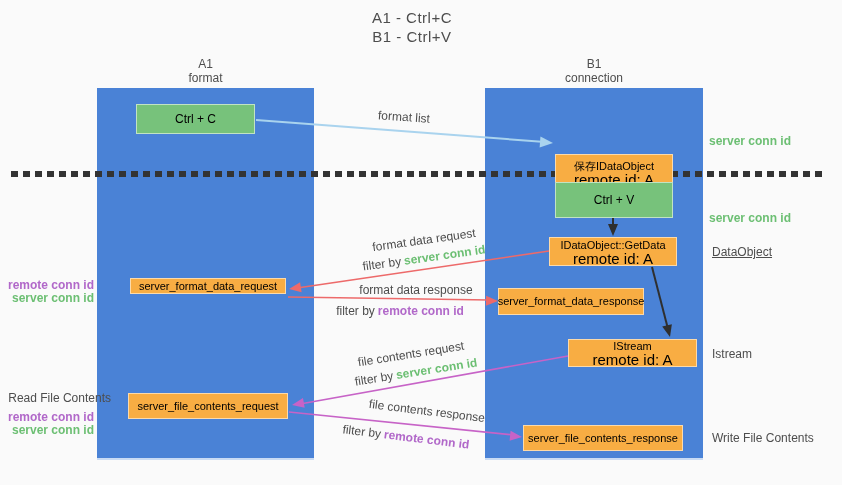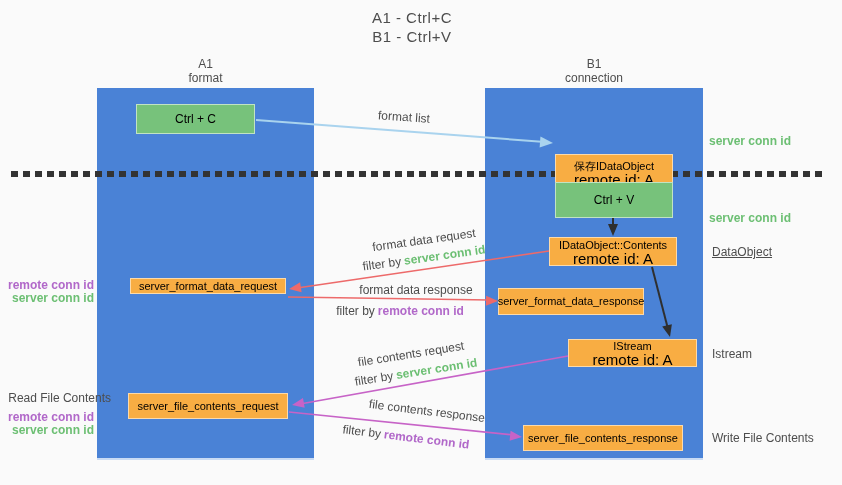--- a/index.html
+++ b/index.html
@@ -97,21 +97,21 @@
   <div class="node orange" style="left:555px;top:128px;width:118px;height:38px;margin-top:26px;">
     <span>保存IDataObject</span>
     <span class="l2">remote id: A</span>
   </div>
 
   <div class="node green" style="left:555px;top:182px;width:118px;height:36px;">
     <span>Ctrl + V</span>
   </div>
 
   <div class="node orange" style="left:549px;top:237px;width:128px;height:29px;">
-    <span>IDataObject::Contents</span>
+    <span>IDataObject::GetData</span>
     <span class="l2">remote id: A</span>
   </div>
 
   <div class="node orange msg" style="left:130px;top:278px;width:156px;height:16px;">
     <span>server_format_data_request</span>
   </div>
 
   <div class="node orange msg" style="left:498px;top:288px;width:146px;height:27px;">
     <span>server_format_data_response</span>
   </div>

